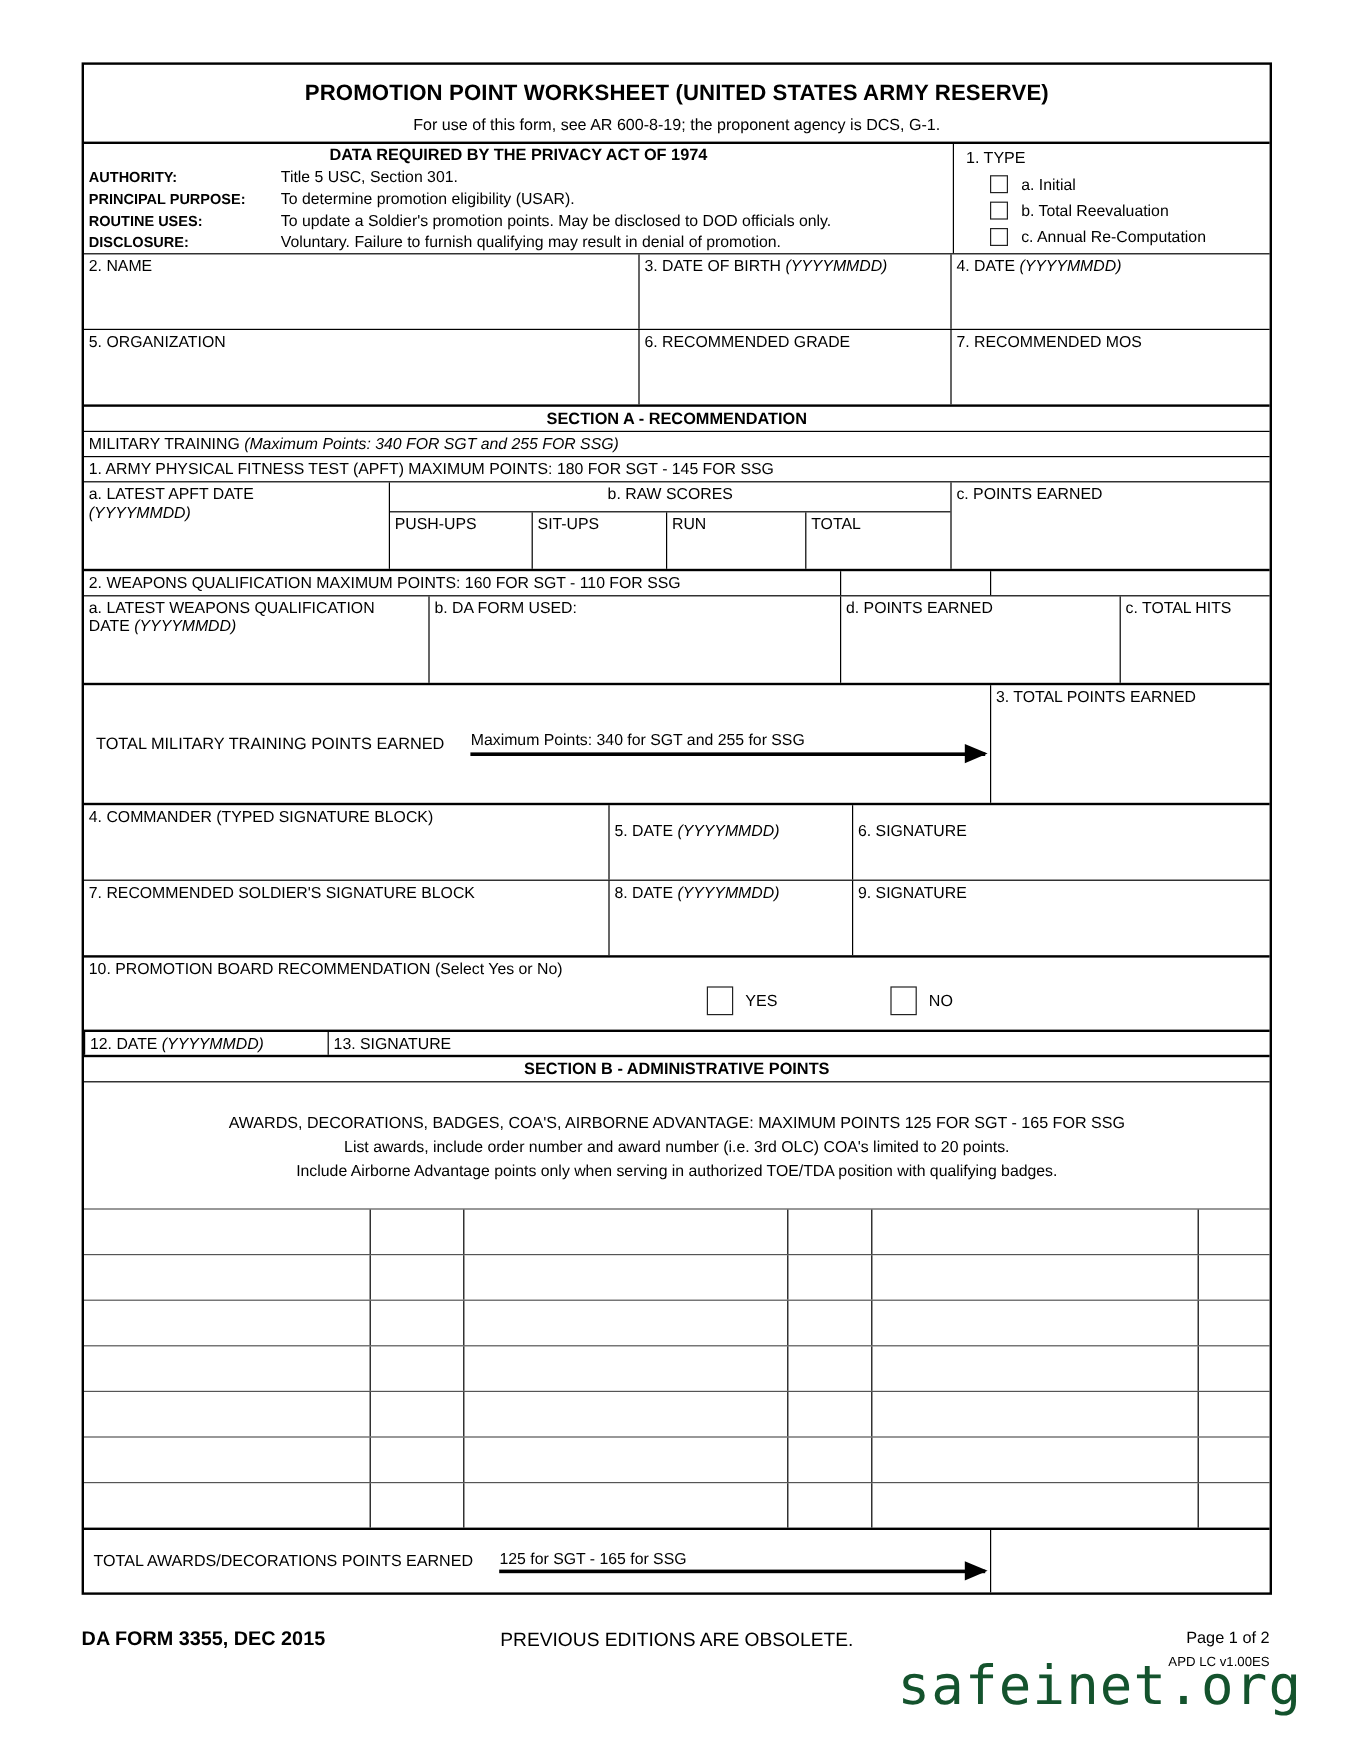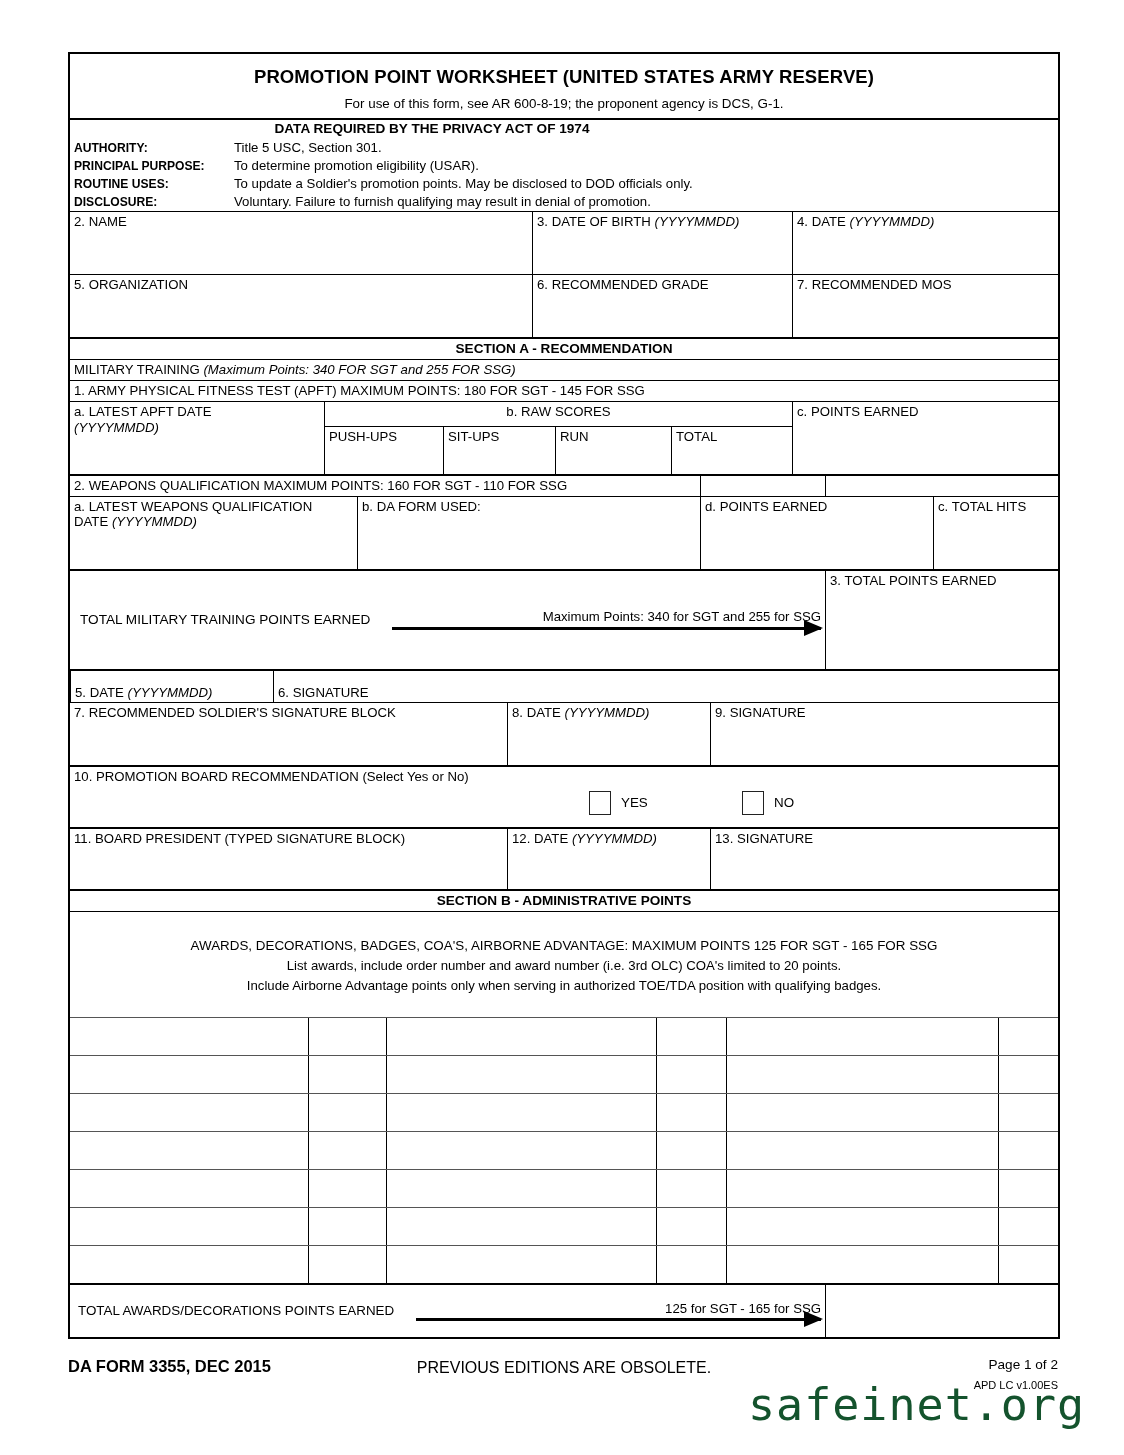--- a/index.html
+++ b/index.html
@@ -104,21 +104,21 @@
 
   .note-line { font-size: 13.2px; padding: 2px 4px 3px 4px; }
 
   
   .arrow-wrap {
     position: relative;
     flex: 1;
     display: flex;
     flex-direction: column;
     justify-content: center;
-    align-items: flex-end;
+    align-items: flex-start;
   }
   .arrow-cap { font-size: 13.2px; margin-bottom: 2px; }
   .arrow-line {
     position: relative;
     height: 3px;
     background: #000;
     width: 100%;
   }
   .arrow-line:after {
     content: "";
@@ -202,20 +202,35 @@
       <div class="pa-row">
         <div class="pa-label">ROUTINE USES:</div>
         <div class="pa-val">To update a Soldier's promotion points.  May be disclosed to DOD officials only.</div>
       </div>
       <div class="pa-row">
         <div class="pa-label">DISCLOSURE:</div>
         <div class="pa-val">Voluntary.  Failure to furnish qualifying may result in denial of promotion.</div>
       </div>
     </div>
 
+    <div id="type-box" class="bl">
+      <div id="type-head">1.   TYPE</div>
+      <div class="type-opt">
+        <span class="chk"></span>
+        <span>a.  Initial</span>
+      </div>
+      <div class="type-opt">
+        <span class="chk"></span>
+        <span>b.  Total Reevaluation</span>
+      </div>
+      <div class="type-opt">
+        <span class="chk"></span>
+        <span>c.  Annual Re-Computation</span>
+      </div>
+    </div>
   </div>
 
   <div class="row bt">
     <div class="cell fld" style="width:462px">
       <div class="fld-label">2.  NAME</div>
       <div></div>
     </div>
     <div class="cell fld bl" style="width:260px">
       <div class="fld-label">
         <span>3.  DATE OF BIRTH</span>
@@ -328,20 +343,24 @@
         <span class="arrow-line"></span>
       </span>
     </div>
     <div class="cell bl" style="flex:1">
       <div class="fld-label">3. TOTAL POINTS EARNED</div>
       <div></div>
     </div>
   </div>
 
   <div class="row bt2">
+    <div class="cell" style="width:437px;min-height:62px">
+      <div class="fld-label">4. COMMANDER (TYPED SIGNATURE BLOCK)</div>
+      <div></div>
+    </div>
     <div class="cell bl" style="width:203px;padding-top:14px">
       <div class="fld-label">
         <span>5.  DATE</span>
         <span class="ital">(YYYYMMDD)</span>
       </div>
       <div></div>
     </div>
     <div class="cell bl" style="flex:1;padding-top:14px">
       <div class="fld-label">6.  SIGNATURE</div>
       <div></div>
@@ -372,24 +391,20 @@
       <span class="chk" style="width:22px;height:24px;flex:0 0 22px;margin-right:10px"></span>
       <span style="font-size:13.4px">YES</span>
     </div>
     <div style="position:absolute;left:672px;top:24px;display:flex;align-items:center">
       <span class="chk" style="width:22px;height:24px;flex:0 0 22px;margin-right:10px"></span>
       <span style="font-size:13.4px">NO</span>
     </div>
   </div>
 
   <div class="row bt2">
-    <div class="cell" style="width:437px;min-height:60px">
-      <div class="fld-label">11.  BOARD PRESIDENT (TYPED SIGNATURE BLOCK)</div>
-      <div></div>
-    </div>
     <div class="cell bl" style="width:203px">
       <div class="fld-label">
         <span>12.  DATE</span>
         <span class="ital">(YYYYMMDD)</span>
       </div>
       <div></div>
     </div>
     <div class="cell bl" style="flex:1">
       <div class="fld-label">13.  SIGNATURE</div>
       <div></div>

